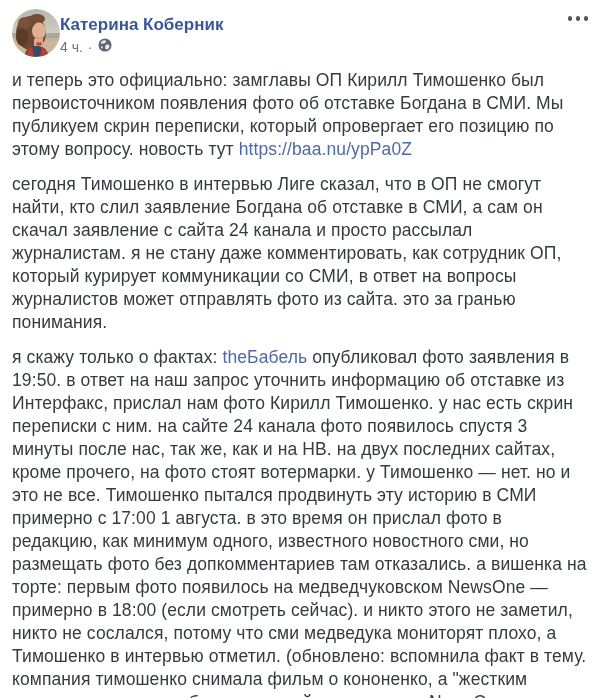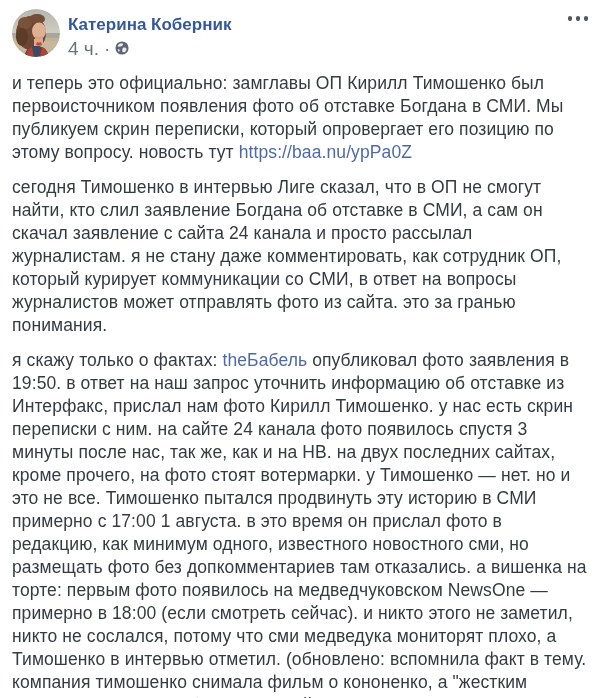--- a/index.html
+++ b/index.html
@@ -25,35 +25,34 @@
     width: 48px;
     height: 48px;
     border-radius: 50%;
     overflow: hidden;
     flex: none;
     cursor: pointer;
     box-shadow: inset 0 0 0 1px rgba(0,0,0,0.08);
   }
   .avatar svg { display: block; }
   .header-text {
-    margin-left: 8px;
     padding-top: 6px;
     text-align: right;
   }
   .author-name {
     color: var(--name, #365899);
     font-weight: bold;
     font-size: 17px;
     line-height: 19px;
     text-decoration: none;
     cursor: pointer;
   }
   .meta-row {
     margin-top: 4px;
-    font-size: 19px;
+    font-size: 14px;
     color: var(--meta, #6d737e);
     display: flex;
     align-items: center;
   }
   .meta-sep {
     margin: 0 5px;
   }
   .globe { display: inline-block; }
   .menu-button {
     position: absolute;

